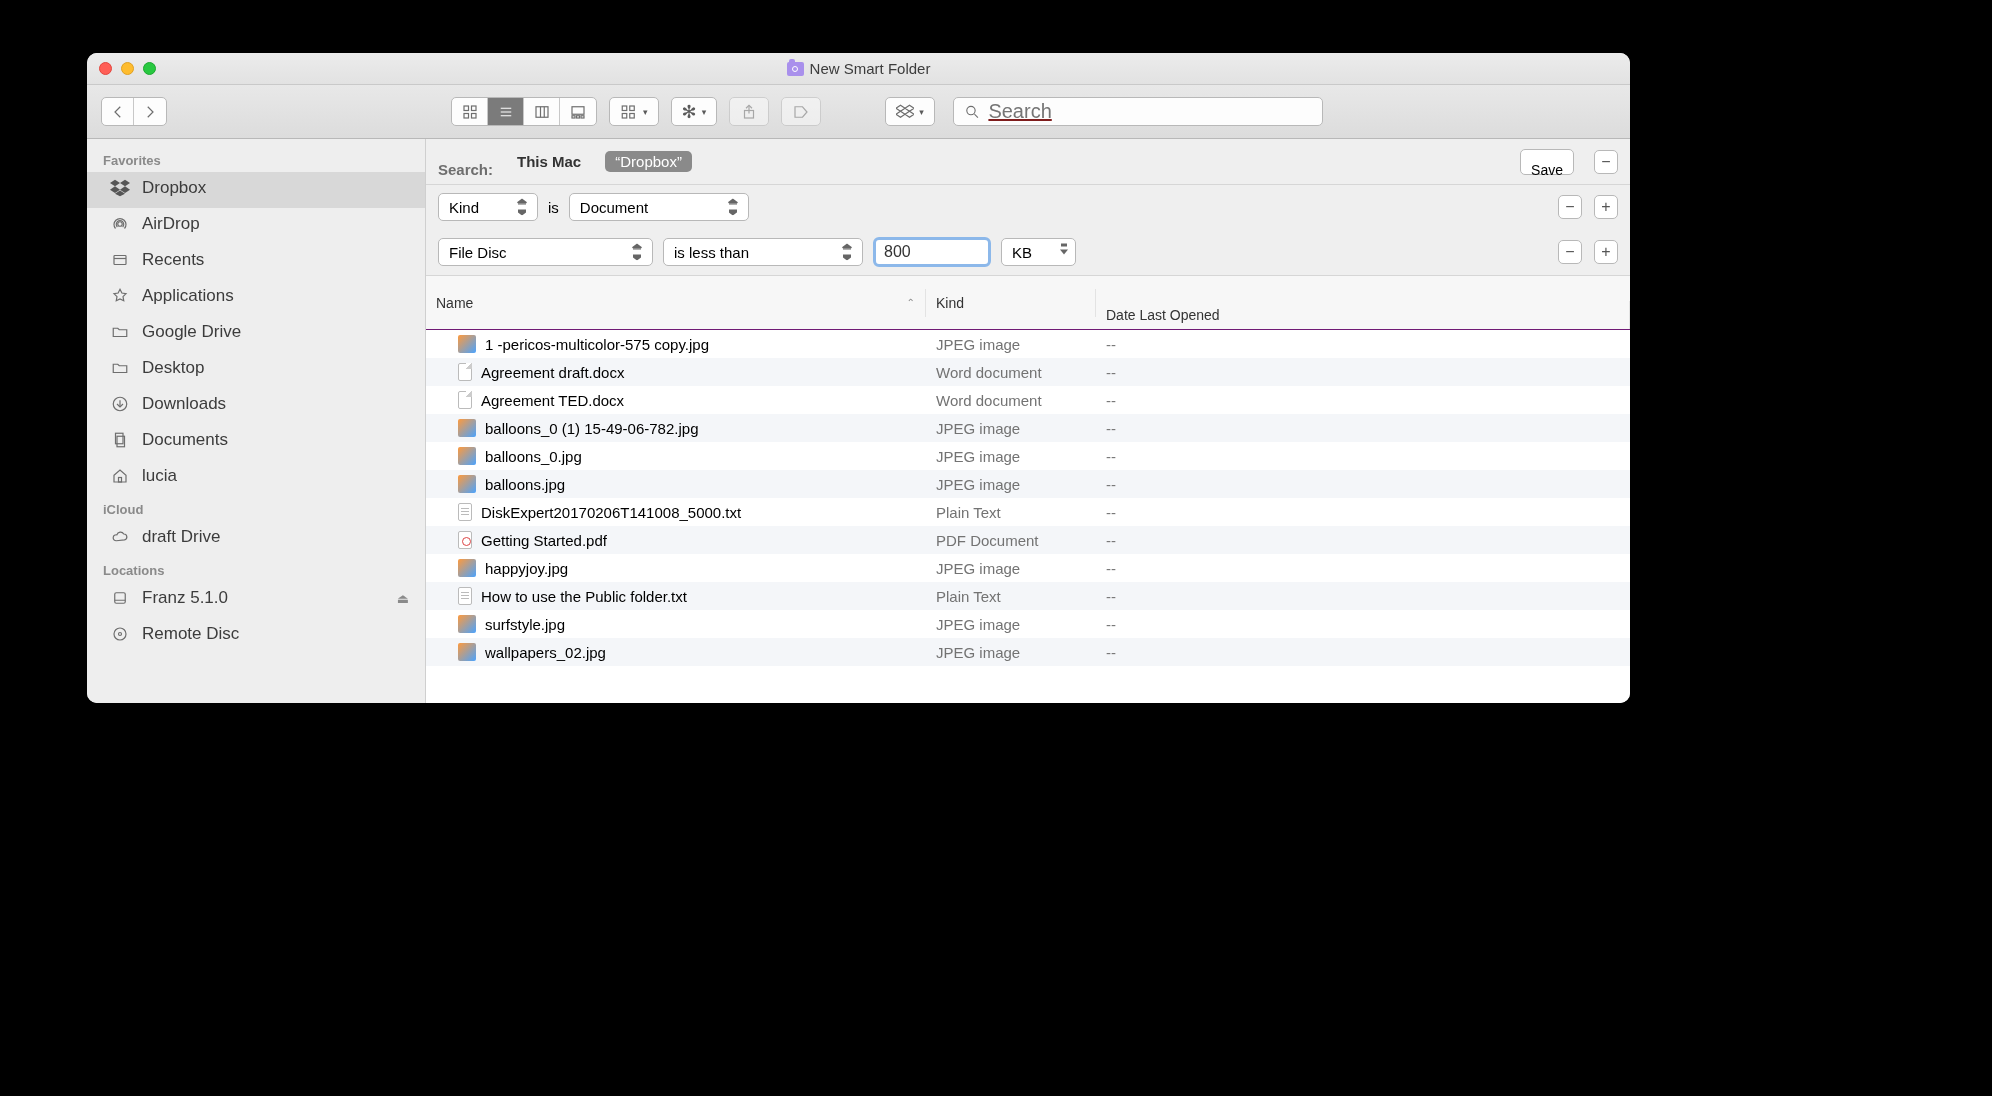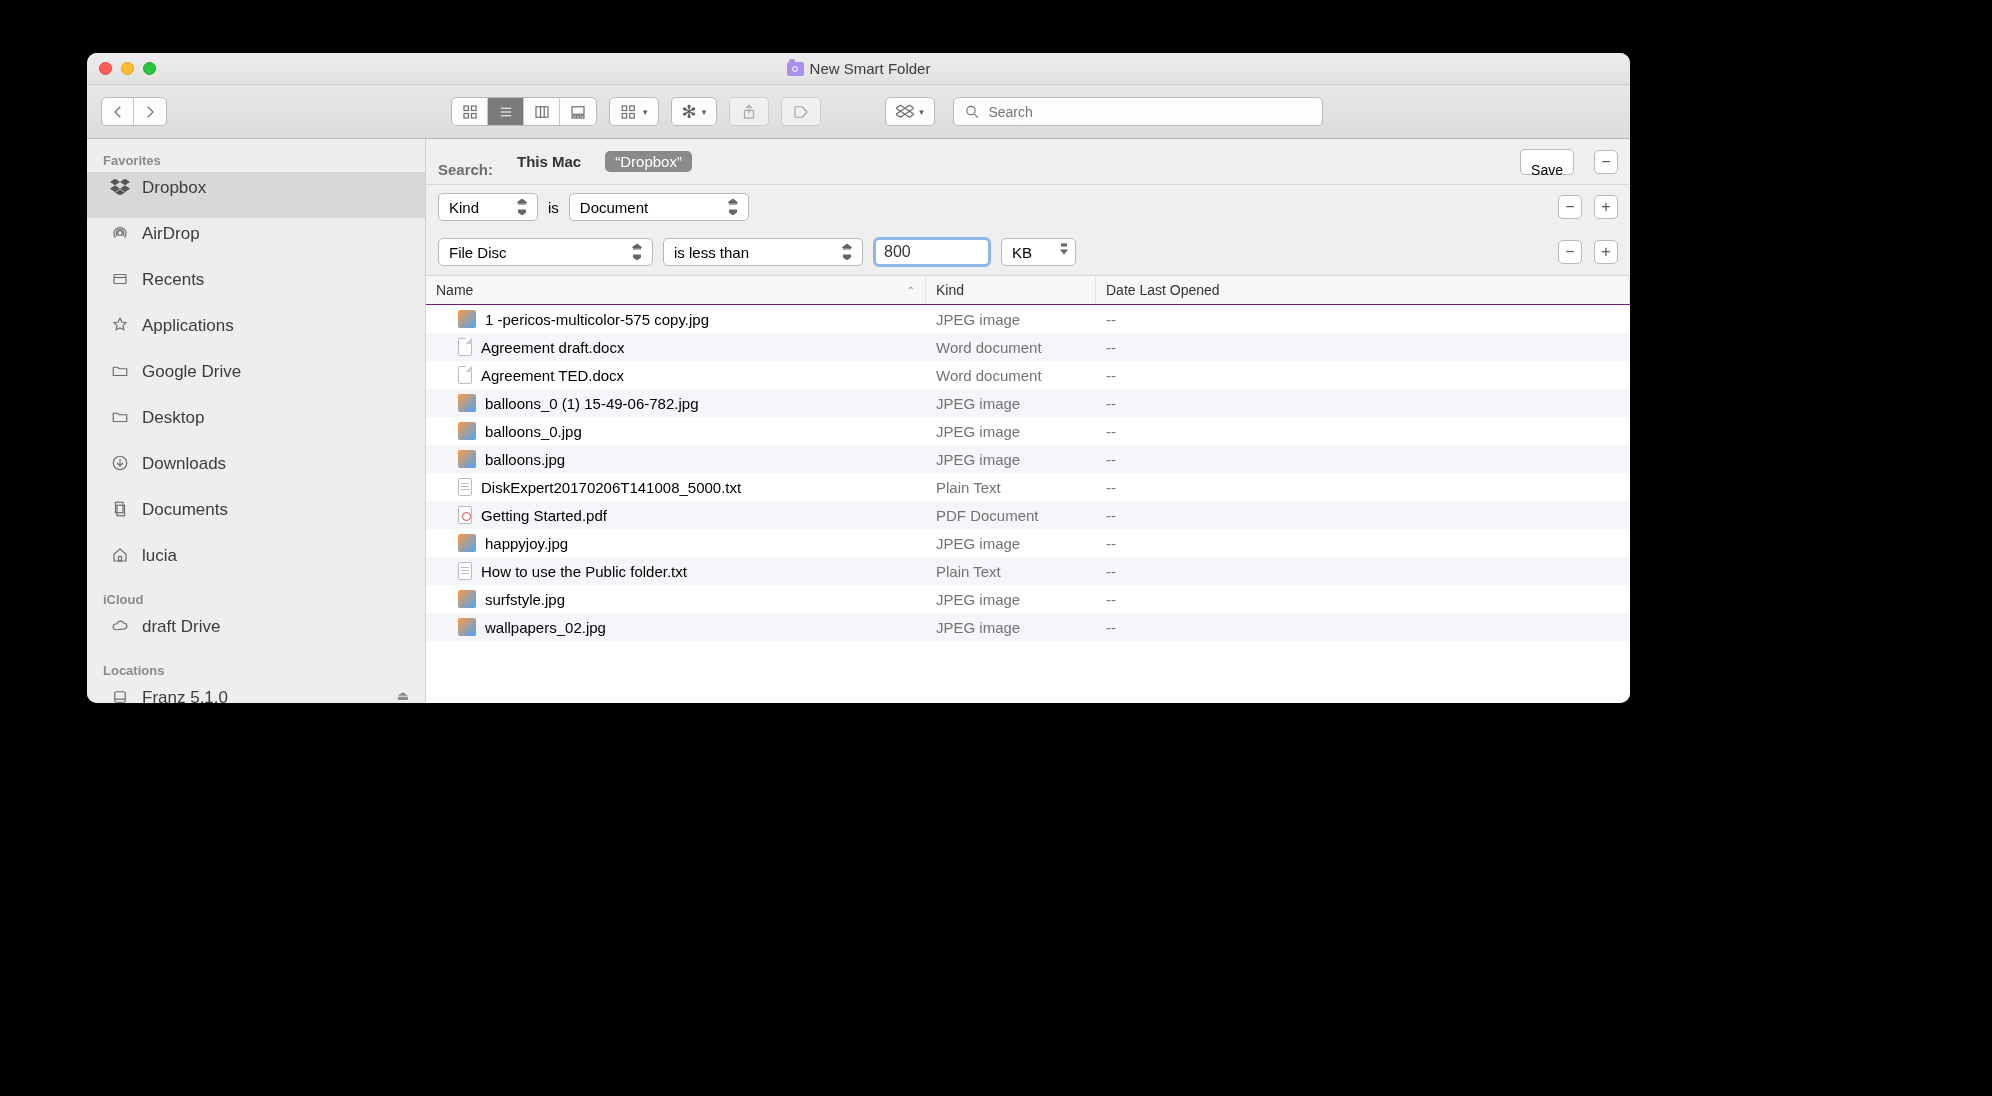--- a/index.html
+++ b/index.html
@@ -41,26 +41,26 @@
     display:flex; align-items:center; padding:0 14px; gap:12px;
   }
   .seggrp { display:flex; background:#fdfdfd; border:1px solid #b8b8b8; border-radius:5px; overflow:hidden; height:29px;}
   .segbtn { width:36px; display:flex; align-items:center; justify-content:center; border-right:1px solid #c8c8c8; color:#5a5a5a; cursor:pointer;}
   .segbtn:last-child{border-right:none;}
   .segbtn.narrow{width:32px;}
   .segbtn.active{ background:#7b7b7b; color:#fff;}
   .tbtn { height:29px; padding:0 10px; display:flex; align-items:center; justify-content:center; gap:5px; background:#fdfdfd; border:1px solid #b8b8b8; border-radius:5px; color:#5a5a5a; cursor:pointer;}
   .tbtn .chev{font-size:9px;}
   .searchbox { flex:1; height:29px; background:#fdfdfd; border:1px solid #b8b8b8; border-radius:5px; display:flex; align-items:center; padding:0 10px; gap:8px; color:#9b9b9b; margin-left:6px; max-width:370px;}
-  .searchbox input{border:none;outline:none;background:transparent;font-size:14px;color:#3b82f6;width:100%;}
+  .searchbox input{border:none;outline:none;background:transparent;font-size:20px;color:#7f1d1d;width:100%;text-decoration:underline;}
   
   .body { flex:1; display:flex; overflow:hidden;}
   .sidebar { width:339px; background:#eeeeee; border-right:1px solid #cfcfcf; overflow-y:auto; padding-top:8px;}
   .sec-hdr { font-size:13px; color:#8a8a8a; font-weight:600; padding:6px 16px 4px;}
-  .srow { display:flex; gap:11px; padding:6px 16px 20px 22px; font-size:17px; color:#3c3c3c; cursor:pointer; position:relative;}
+  .srow { display:flex; align-items:center; gap:11px; padding:6px 16px 10px 22px; font-size:17px; color:#3c3c3c; cursor:pointer; position:relative;}
   .srow.sel{ background:#d8d8d8;}
   .srow .sic { width:22px; display:flex; justify-content:center; color:#6e6e6e; font-size:17px;}
   .eject{ margin-left:auto; color:#8a8a8a; font-size:13px;}
   
   .main { flex:1; display:flex; flex-direction:column; background:#fff;}
   .searchscope {
     display:flex; align-items:center; gap:14px; padding:6px 12px;
     background:#efefef; border-bottom:1px solid #d6d6d6; font-size:15px;
   }
   .scope-label{ color:#6e6e6e; font-weight:600;margin-top:16px;}
@@ -79,21 +79,21 @@
     clip-path: polygon(50% 0,100% 35%,0 35%,50% 0,0 65%,100% 65%,50% 100%,0 65%);
   }
   .numinput{ height:30px; width:118px; border:3px solid #8cb8ea; border-radius:6px; background:#fff; padding:0 8px; font-size:16px; color:#333;}
   .spacer{flex:1;}
   .pmgrp{display:flex;gap:6px;}
   
   .thead{ display:flex; align-items:center; background:#f7f7f7; border-bottom:1px solid #701a75; font-size:14px; color:#333;}
   .th{ padding:6px 10px; border-right:1px solid #e3e3e3; display:flex; align-items:center; gap:6px;}
   .th.name{flex:0 0 500px;}
   .th.kind{flex:0 0 170px;}
-  .th.date{flex:1;}
+  .th.date{flex:1;margin-top:25px;}
   .sortcaret{font-size:10px;color:#888;}
   
   .rows{flex:1; overflow:auto; font-size:15px;}
   .row{display:flex; align-items:center; height:28px;}
   .row:nth-child(even){background:#f4f6f9;}
   .cell{padding:0 10px; overflow:hidden; text-overflow:ellipsis; white-space:nowrap;}
   .cell.name{flex:0 0 500px; display:flex; align-items:center; gap:9px; padding-left:32px;}
   .cell.kind{flex:0 0 170px; color:#737373;}
   .cell.date{flex:1; color:#797979;}
   .fic{width:18px;height:18px;display:inline-flex;align-items:center;justify-content:center;font-size:13px;}

